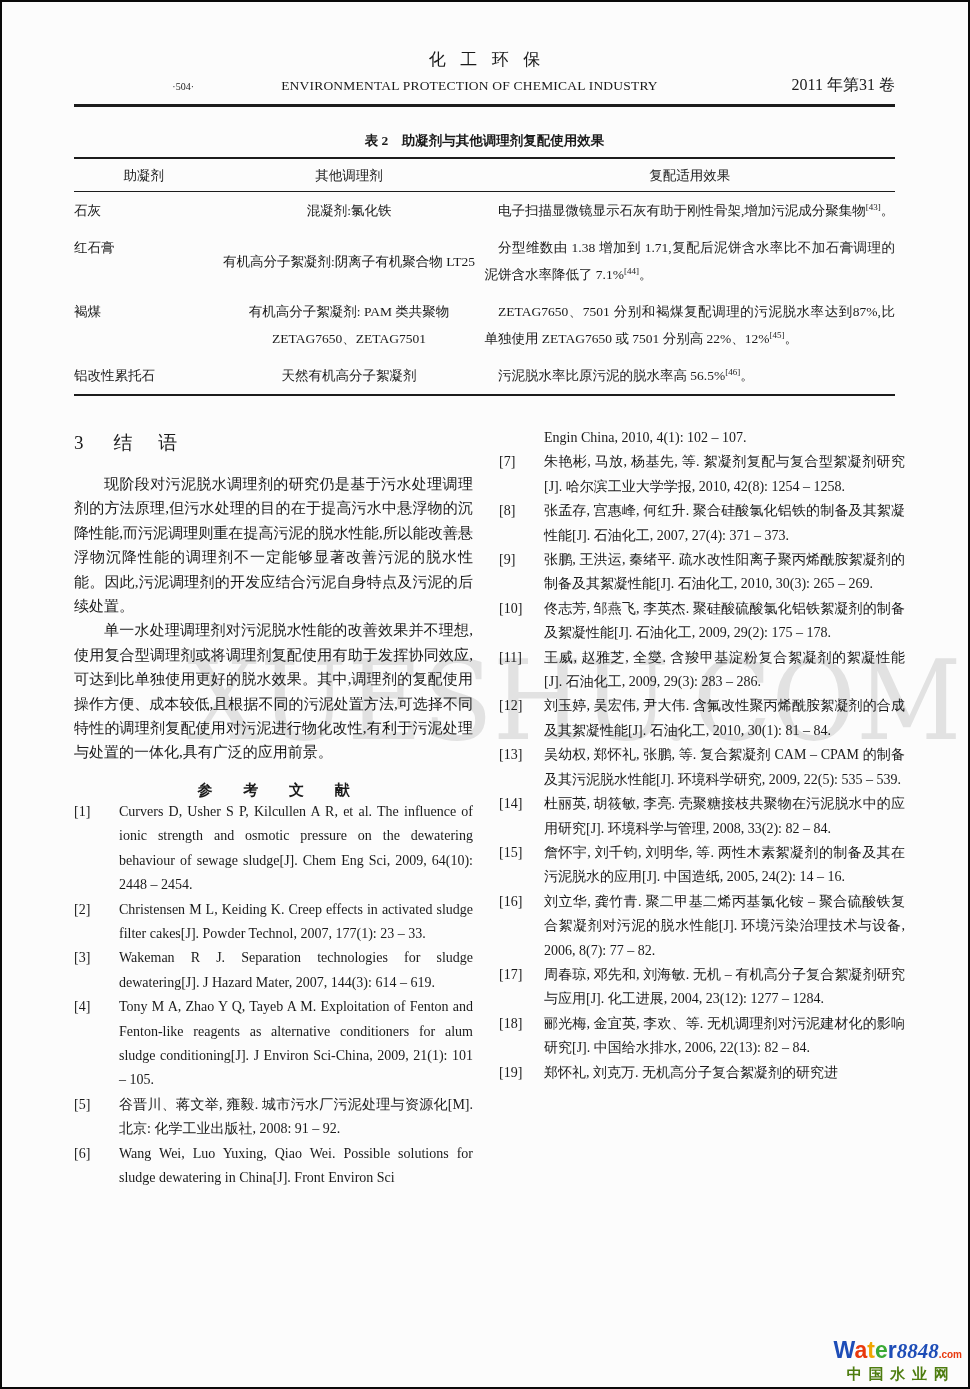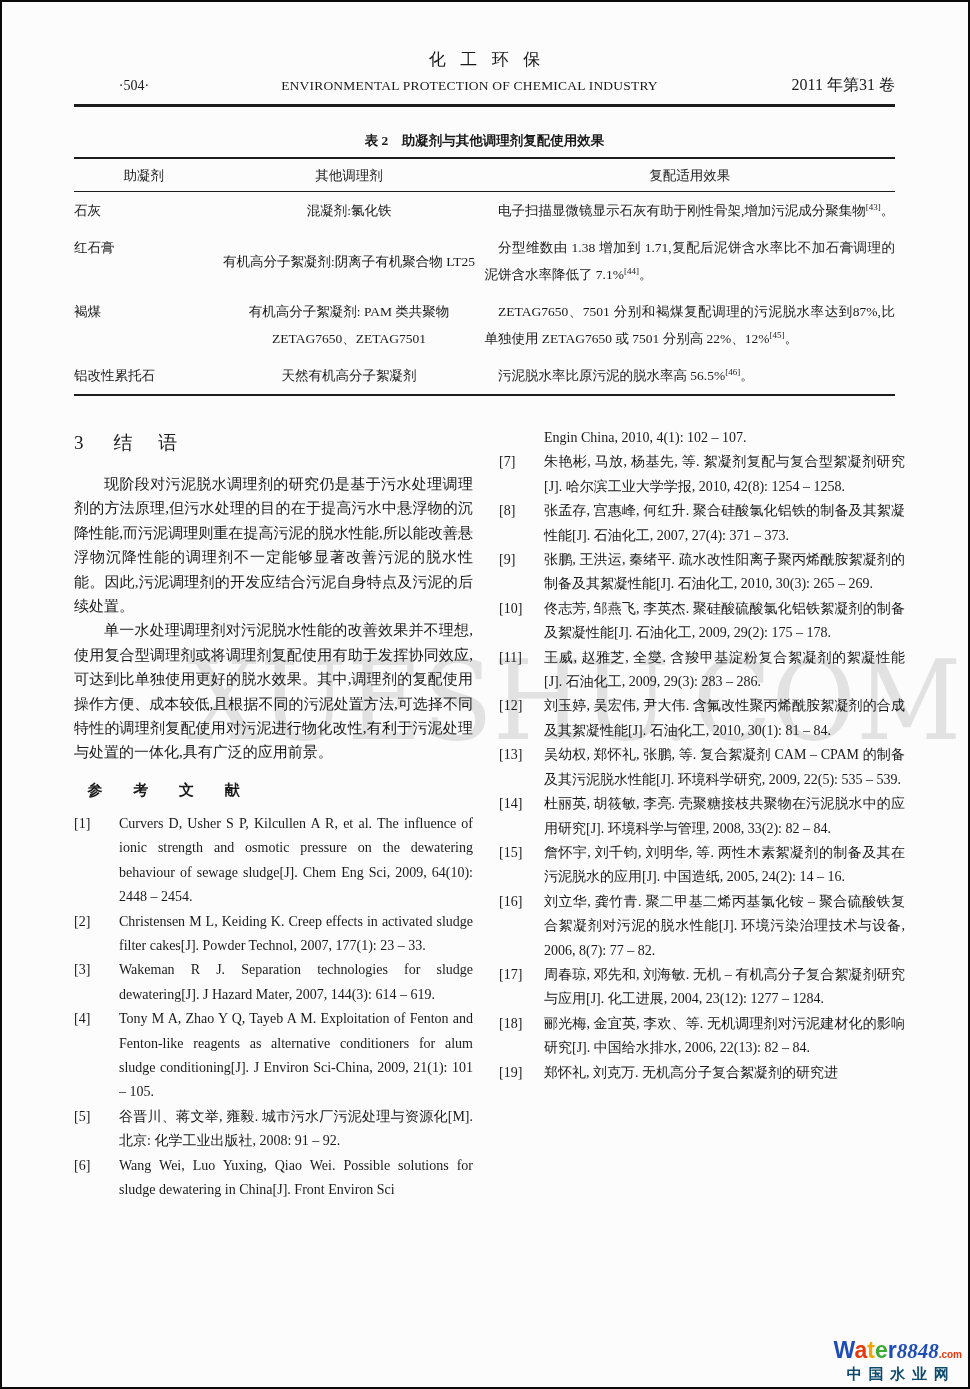--- a/index.html
+++ b/index.html
@@ -17,21 +17,21 @@
 
   
   .journal-cn{
     text-align:center;font-size:17px;line-height:20px;
     letter-spacing:0.85em;text-indent:0.85em;
   }
   .header-row{
     display:grid;grid-template-columns:120px 1fr 150px;
     align-items:baseline;margin-top:5px;font-size:14px;
   }
-  .page-number{text-align:center;font-size:14px;}
+  .page-number{text-align:right;font-size:10px;}
   .journal-en{text-align:center;font-size:13.5px;letter-spacing:0.2px;}
   .volume{text-align:right;font-size:16px;}
   .header-rule{border:none;border-top:3px solid #1c1c1c;margin:8px 0 0 0;}
 
   
   .table-caption{text-align:center;font-weight:bold;font-size:13.5px;margin-top:25px;}
   table.data-table{
     width:100%;margin-top:7px;border-collapse:collapse;
     font-size:13.5px;line-height:27px;
     border-top:2.5px solid #1c1c1c;border-bottom:2.5px solid #1c1c1c;
@@ -54,22 +54,22 @@
   .section-heading{font-size:19px;margin:4px 0 16px 0;}
   .section-number{display:inline-block;margin-right:30px;}
   .section-title{letter-spacing:0.55em;}
 
   .para{
     font-size:15px;line-height:24.4px;text-align:justify;
     text-indent:2em;margin:0;
   }
 
   .ref-heading{
-    text-align:left;font-weight:bold;font-size:15px;
-    letter-spacing:0.9em;text-indent:0.9em;margin:16px 0 12px 0;
+    text-align:center;font-weight:bold;font-size:15px;
+    letter-spacing:0.9em;text-indent:0.9em;margin:16px 0 0 0;
   }
   .ref{display:flex;font-size:14px;line-height:24.4px;}
   .ref-id{width:45px;flex:none;}
   .ref-text{flex:1;text-align:justify;}
 
   
   .watermark{
     position:absolute;left:185px;top:638px;z-index:1;
     font-family:"DejaVu Serif","Liberation Serif",serif;
     font-size:103px;letter-spacing:0px;color:rgba(40,40,40,0.12);
@@ -237,16 +237,16 @@
         </div>
       </div>
 
     </div>
   </div>
 
   <div class="logo">
     <div class="logo-line1">
       <span class="logo-word" style="color: rgb(30, 77, 183);">W</span><span class="logo-word" style="color: rgb(232, 56, 13);">a</span><span class="logo-word" style="color: rgb(240, 165, 0);">t</span><span class="logo-word" style="color: rgb(58, 170, 53);">e</span><span class="logo-word" style="color: rgb(30, 77, 183);">r</span><span class="logo-num" style="color: rgb(30, 77, 183);">8848</span><span class="logo-dotcom" style="color: rgb(232, 56, 13);">.com</span>
     </div>
-    <div class="logo-sub" style="color: #0c4a6e;">中国水业网</div>
+    <div class="logo-sub" style="color: #4d7c0f;">中国水业网</div>
   </div>
 
 </div>
 
 </body></html>

